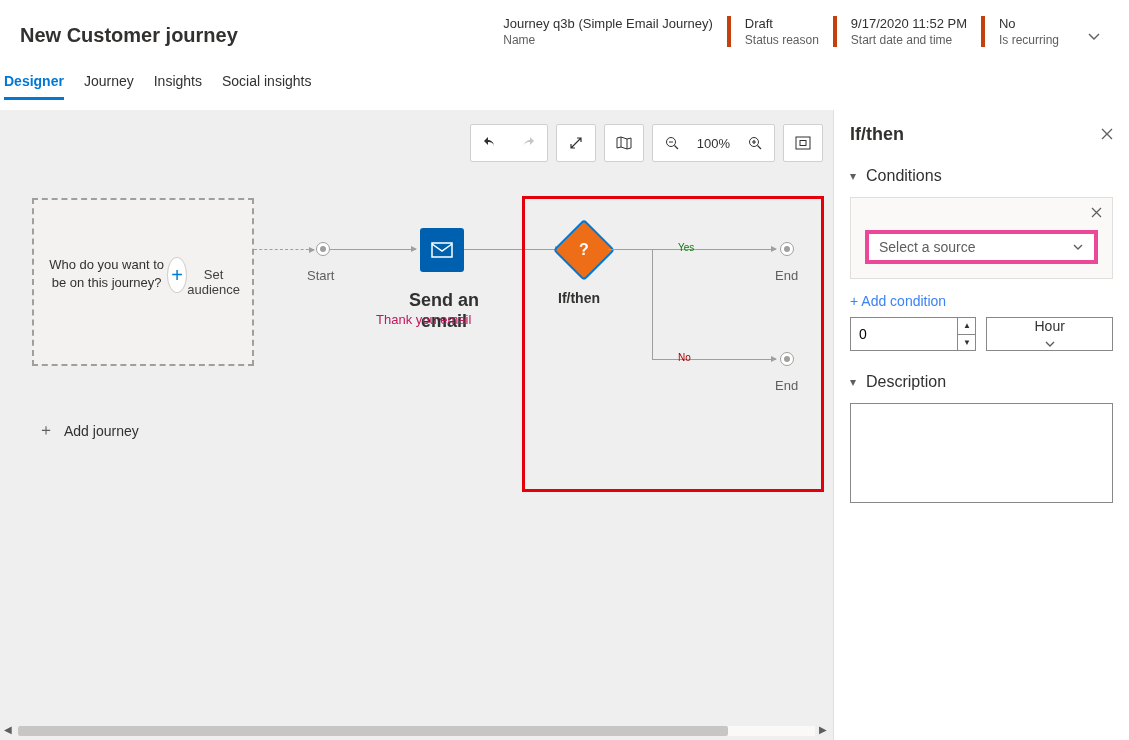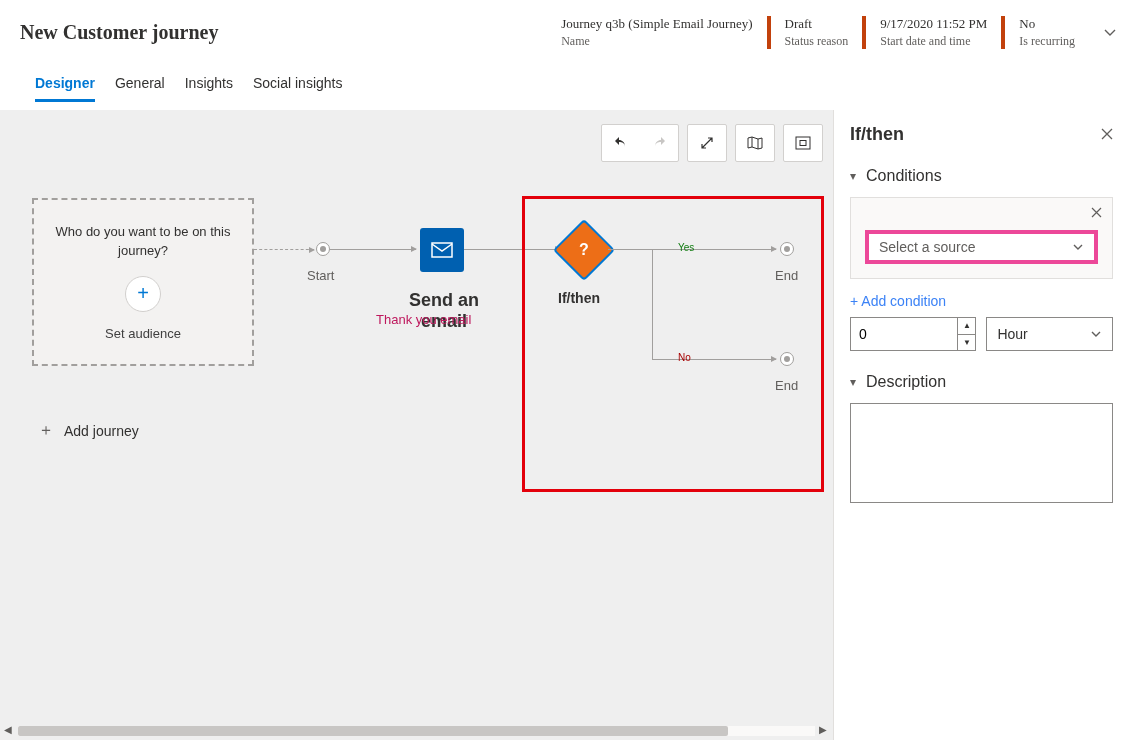--- a/index.html
+++ b/index.html
@@ -10,24 +10,23 @@
     background: #fff;
     width: 1129px;
     height: 740px;
     overflow: hidden;
     position: relative;
   }
 
   
   .header {
     display: flex;
-    align-items: center;
-    padding: 16px 4px 10px 20px;
+    align-items: flex-end;
+    padding: 16px 20px 10px 20px;
     border-bottom: none;
-    font-family: Liberation Serif, serif;
   }
   .page-title {
     font-size: 20px;
     font-weight: 600;
     flex: 1;
     color: #323130;
   }
   .header-fields {
     display: flex;
     gap: 0;
@@ -51,21 +50,21 @@
   .header-chevron {
     padding: 4px 8px 0 14px;
     color: #605e5c;
     cursor: pointer;
   }
 
   
   .tabs {
     display: flex;
     gap: 20px;
-    padding: 10px 20px 0 35px;
+    padding: 10px 20px 0 4px;
   }
   .tab {
     padding: 6px 0 8px 0;
     font-size: 14px;
     color: #323130;
     cursor: pointer;
     border-bottom: 3px solid transparent;
   }
   .tab.active {
     font-weight: 600;
@@ -123,21 +122,21 @@
   }
   .audience-box {
     position: absolute;
     left: 32px;
     top: 88px;
     width: 222px;
     height: 168px;
     border: 2px dashed #a19f9d;
     background: #f3f2f1;
     display: flex;
-    flex-direction: column;
+    flex-direction: row;
     align-items: center;
     justify-content: center;
     text-align: center;
     padding: 12px;
   }
   .audience-box .q {
     font-size: 13px;
     color: #323130;
     margin-bottom: 16px;
     line-height: 1.4;
@@ -330,21 +329,21 @@
     display:flex; flex-direction:column;
     border-left:1px solid #8a8886;
   }
   .spinner .steppers div {
     flex:1; display:flex; align-items:center; justify-content:center; font-size:8px; cursor:pointer;
   }
   .spinner .steppers div:first-child { border-bottom:1px solid #8a8886; }
   .unit-select {
     border:1px solid #8a8886; height:34px; width:128px;
     display:flex; align-items:center; justify-content:space-between;
-    padding:0 10px; font-size:14px; cursor:pointer;
+    padding:0 10px; font-size:14px; cursor:pointer;flex-direction:column;
   }
 
   .desc-area {
     margin-top:12px;
     width:100%;
     height:100px;
     border:1px solid #8a8886;
     resize:none;
     font-family:inherit;
     padding:6px;
@@ -376,21 +375,21 @@
   </div>
   <div class="header-chevron">
     <svg width="14" height="14" viewBox="0 0 14 14">
         <path d="M2 4l5 5 5-5" stroke="#605e5c" stroke-width="1.4" fill="none"></path>
       </svg>
   </div>
 </div>
 
 <div class="tabs">
   <div class="tab active">Designer</div>
-  <div class="tab">General</div>
+  <div class="tab">Journey</div>
   <div class="tab">Insights</div>
   <div class="tab">Social insights</div>
 </div>
 
 <div class="main">
   <div class="canvas-wrap">
 
     <div class="canvas-toolbar">
       <div class="toolbar-group">
         <div class="toolbar-btn">
@@ -408,20 +407,35 @@
         <div class="toolbar-btn">
             <svg width="14" height="14" viewBox="0 0 14 14">
               <path d="M2 12L12 2M8 2h4v4M6 12H2V8" stroke="#323130" stroke-width="1.2" fill="none"></path>
             </svg>
           </div>
       </div>
       <div class="toolbar-group">
         <div class="toolbar-btn">
             <svg width="16" height="14" viewBox="0 0 16 14">
               <path d="M1 2l4-1 6 2 4-1v10l-4 1-6-2-4 1V2zM5 1v10M11 3v10" stroke="#323130" stroke-width="1" fill="none"></path>
+            </svg>
+          </div>
+      </div>
+      <div class="zoom-group">
+        <div class="toolbar-btn">
+            <svg width="14" height="14" viewBox="0 0 14 14">
+              <circle cx="6" cy="6" r="4.5" stroke="#323130" fill="none"></circle>
+              <path d="M9.5 9.5L13 13M4 6h4" stroke="#323130" stroke-width="1.2"></path>
+            </svg>
+          </div>
+        <div class="zoom-label">100%</div>
+        <div class="toolbar-btn">
+            <svg width="14" height="14" viewBox="0 0 14 14">
+              <circle cx="6" cy="6" r="4.5" stroke="#323130" fill="none"></circle>
+              <path d="M9.5 9.5L13 13M4 6h4M6 4v4" stroke="#323130" stroke-width="1.2"></path>
             </svg>
           </div>
       </div>
       <div class="toolbar-group">
         <div class="toolbar-btn">
             <svg width="16" height="14" viewBox="0 0 16 14">
               <rect x="1" y="1" width="14" height="12" stroke="#323130" fill="none"></rect>
               <rect x="5" y="4.5" width="6" height="5" stroke="#323130" fill="none"></rect>
             </svg>
           </div>

